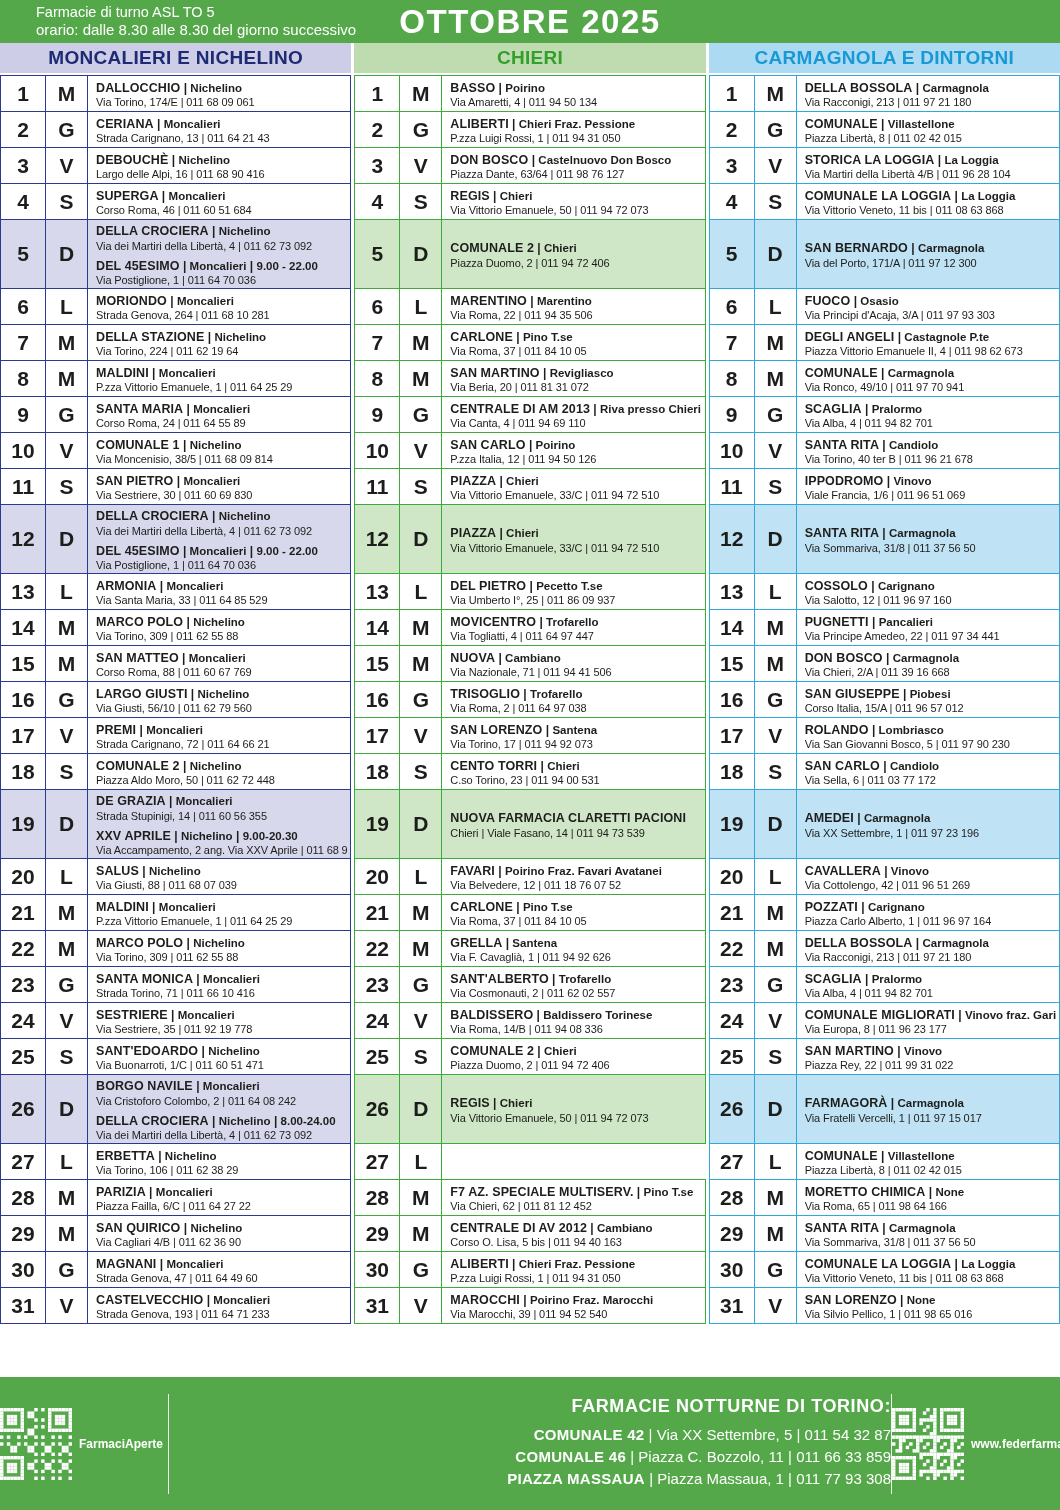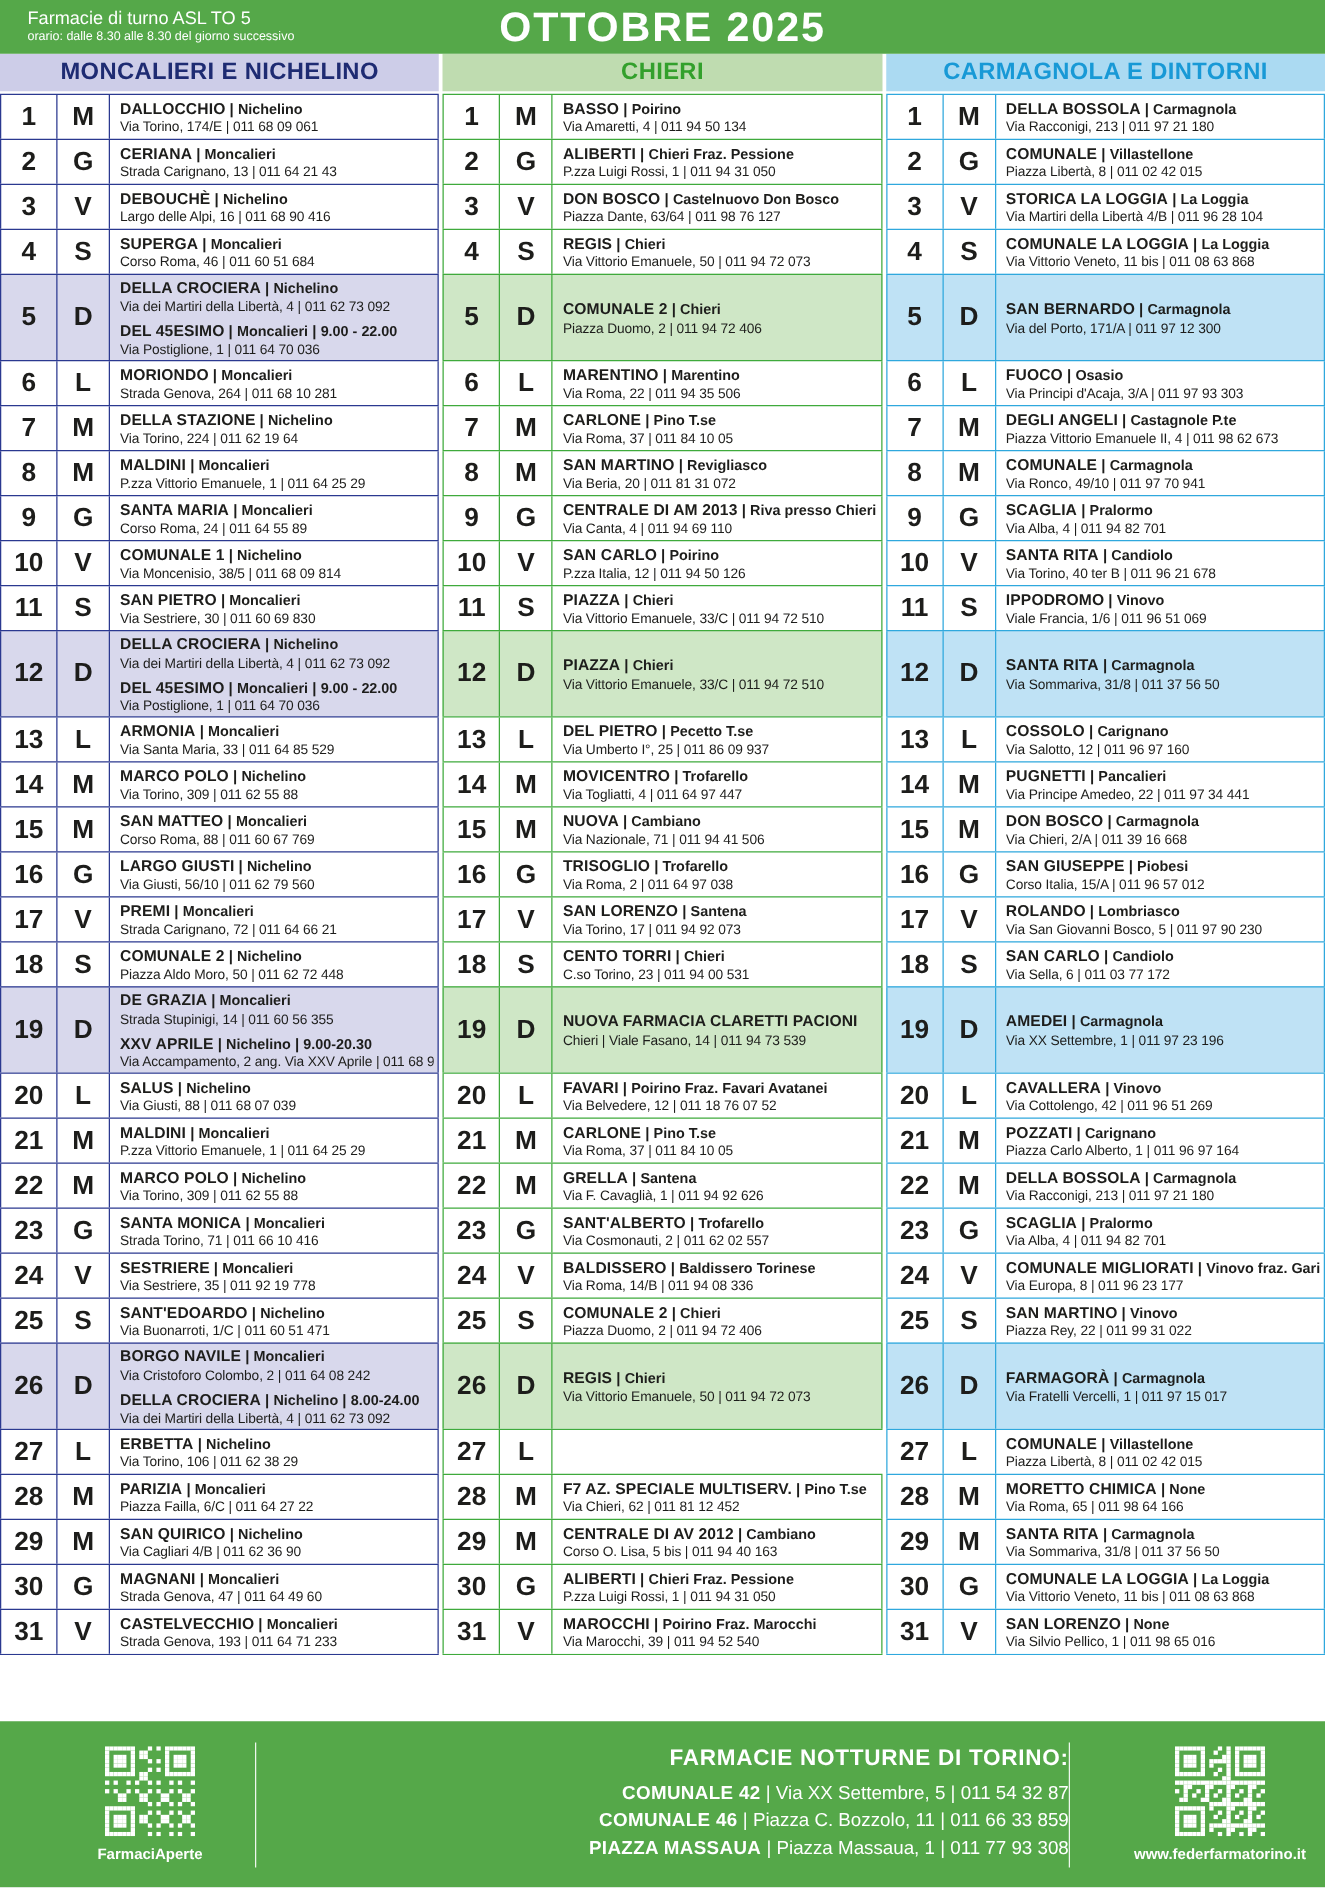--- a/index.html
+++ b/index.html
@@ -2,21 +2,21 @@
 <html><head>
 <meta charset="utf-8">
 <style>
   html,body{margin:0;padding:0;background:#e8e8e8;}
   .page{width:1060px;height:1510px;position:relative;background:#fff;
         font-family:"Liberation Sans",sans-serif;overflow:hidden;margin:0 auto;}
   
   .topbar{height:43px;display:flex;align-items:center;position:relative;}
   .top-left{padding-left:22px;color:#fff;line-height:1.18;position:relative;z-index:2;}
   .tl1{font-size:14.5px;font-weight:400;}
-  .tl2{font-size:10px;font-weight:400;}
+  .tl2{font-size:15px;font-weight:400;}
   .month{position:absolute;left:0;right:0;top:0;bottom:0;display:flex;align-items:center;justify-content:center;
          color:#fff;font-weight:800;font-size:33px;letter-spacing:1.5px;z-index:1;}
   
   .calendar{display:flex;gap:3px;}
   .col{flex:1;min-width:0;}
   .col-head{height:30px;background:var(--hbg);color:var(--htx);font-weight:800;font-size:19px;
             display:flex;align-items:center;justify-content:center;letter-spacing:.3px;margin-bottom:2px;}
   .rows{border-bottom:1px solid var(--accent);}
   .row{display:flex;height:36px;border-top:1px solid var(--accent);box-sizing:border-box;background:#fff;}
   .row.sunday{height:69px;background:var(--sbg);}
@@ -28,36 +28,36 @@
   .cell.info{flex:1;min-width:0;border-right:1px solid var(--accent);padding:2px 3px 2px 8px;
              display:flex;flex-direction:column;justify-content:center;gap:3px;overflow:hidden;}
   .l1{white-space:nowrap;line-height:1.18;overflow:hidden;}
   .nm{font-size:12.5px;font-weight:800;letter-spacing:.1px;color:#1d1d1b;}
   .sep{font-weight:800;color:#1d1d1b;font-size:12px;}
   .ct,.hrs{font-size:11.5px;font-weight:700;color:#1d1d1b;}
   .l2{font-size:11px;font-weight:400;color:#1d1d1b;white-space:nowrap;letter-spacing:-.1px;
       line-height:1.18;overflow:hidden;}
   
   .footer{position:absolute;left:0;right:0;bottom:0;height:133px;display:flex;align-items:center;color:#fff;}
-  .fside{width:168px;display:flex;flex-direction:column;align-items:center;gap:7px;margin-left:36px;}
+  .fside{width:168px;display:flex;align-items:center;gap:7px;}
   .fdiv{width:1px;height:100px;background:rgba(255,255,255,.9);}
   .fcenter{flex:1;text-align:right;}
   .ftitle{font-size:18px;font-weight:800;letter-spacing:.6px;margin-bottom:9px;}
   .fent{font-size:15px;margin:5px 0;}
   .fnm{font-weight:800;letter-spacing:.3px;}
   .frest{font-weight:400;}
   .fcap{font-size:12px;font-weight:700;}
   .qr{width:72px;height:72px;line-height:0;}
 </style>
 </head>
 <body>
 
 <div class="page">
 
-  <div class="topbar" style="background: rgb(85, 168, 73);">
+  <div class="topbar" style="background: rgb(85, 168, 73); padding-left: 14px;">
     <div class="top-left">
       <div class="tl1">Farmacie di turno ASL TO 5</div>
       <div class="tl2">orario: dalle 8.30 alle 8.30 del giorno successivo</div>
     </div>
     <div class="month">OTTOBRE 2025</div>
   </div>
 
   <div class="calendar">
       <div class="col" style="--accent: #2b3990; --hbg: #cdcde8; --htx: #1e2b72; --sbg: #d8d8ec;">
         <div class="col-head">MONCALIERI E NICHELINO</div>

